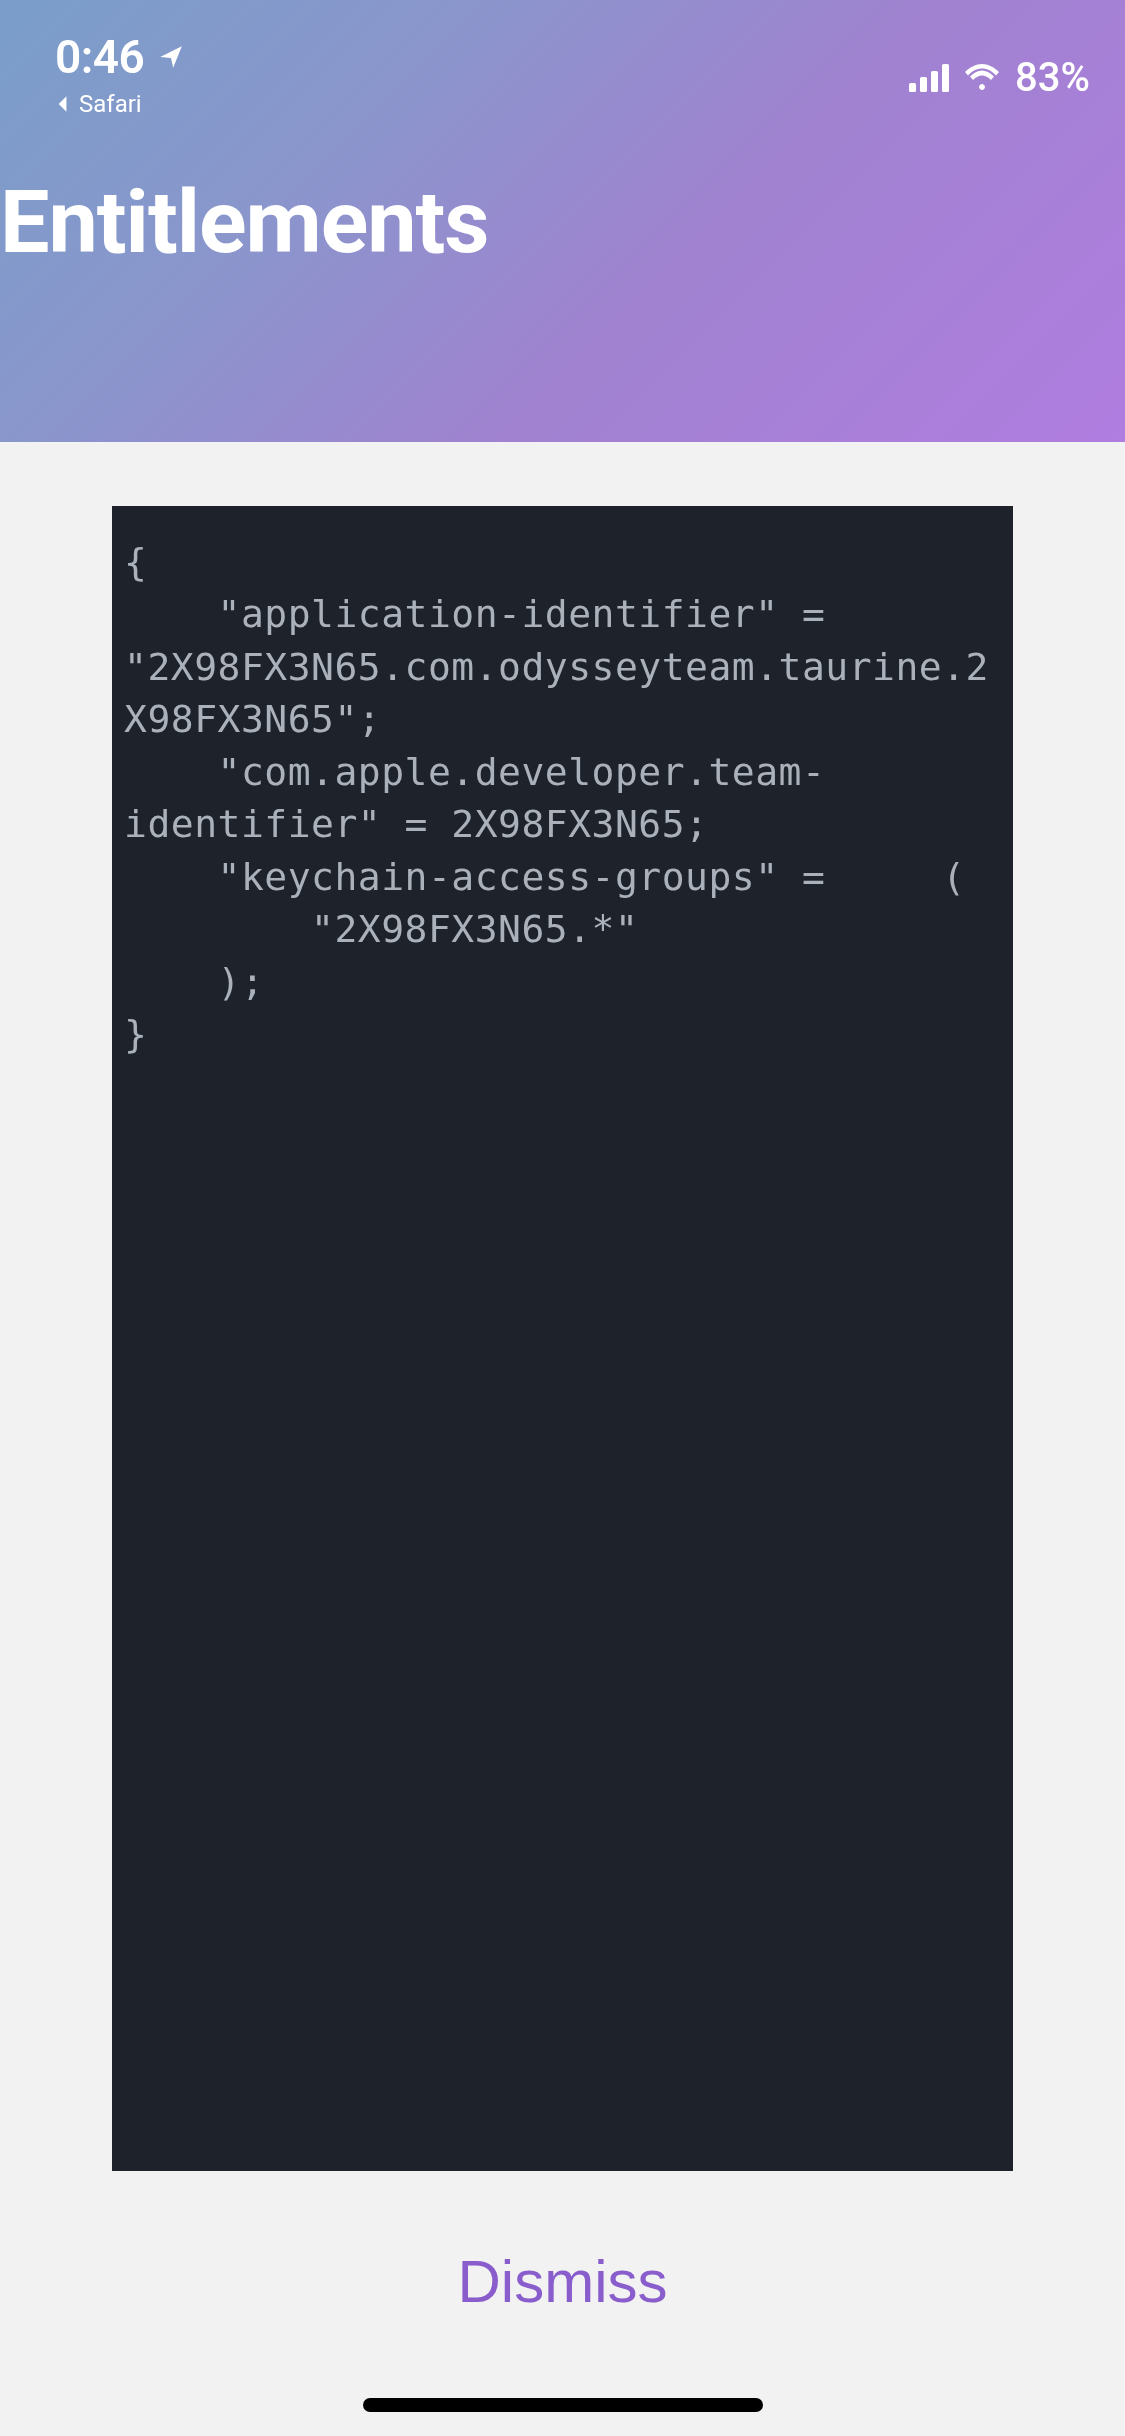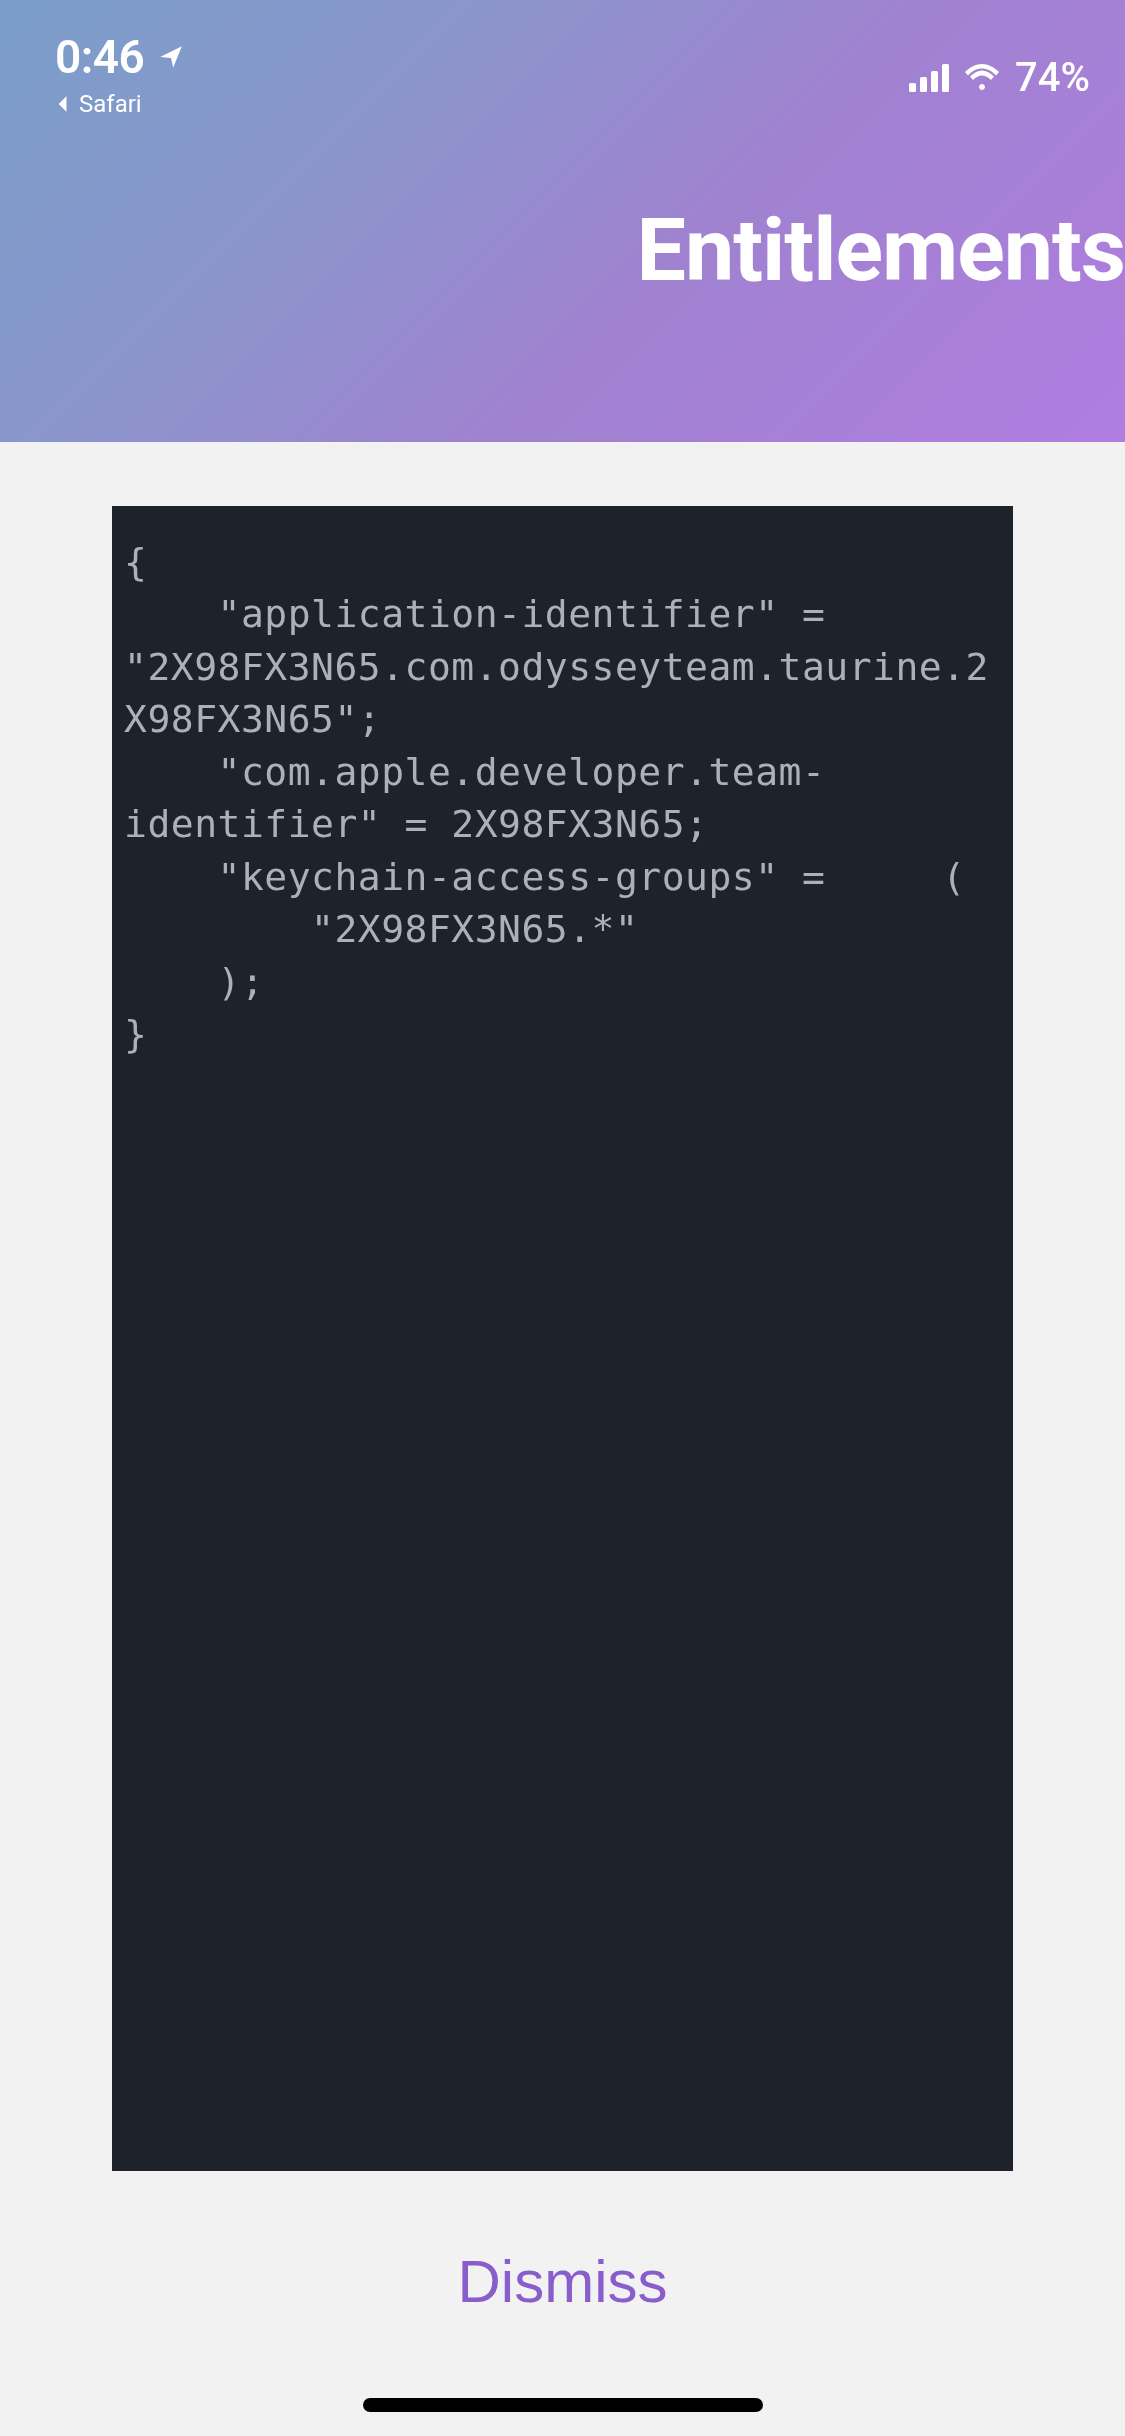--- a/index.html
+++ b/index.html
@@ -91,26 +91,26 @@
       width: 38px;
       height: 28px;
     }
 
     .battery-text {
       font-size: 40px;
       font-weight: 500;
     }
 
     .page-title {
-      text-align: right;
+      text-align: left;
       color: white;
       font-size: 88px;
       font-weight: 700;
       letter-spacing: -1px;
-      margin-top: 108px;
+      margin-top: 80px;
     }
 
     .content-area {
       padding: 64px 112px 0 112px;
     }
 
     .code-block {
       background: #1e232b;
       color: #aab1bb;
       font-family: 'SF Mono', Menlo, Monaco, Consolas, monospace;
@@ -180,21 +180,21 @@
           <rect x="33" y="0" width="7" height="28" rx="1.5"></rect>
         </svg>
       </span>
       <span class="wifi-icon">
         <svg viewBox="0 0 38 28" width="38" height="28" fill="white">
           <path d="M19 26 C20.5 26 22 24.5 22 23 C22 21.5 20.5 20 19 20 C17.5 20 16 21.5 16 23 C16 24.5 17.5 26 19 26 Z"></path>
           <path d="M10 16 C13 13 16 11.5 19 11.5 C22 11.5 25 13 28 16 L31 12.5 C27 8.5 23 6.5 19 6.5 C15 6.5 11 8.5 7 12.5 Z"></path>
           <path d="M2 8 C7 3 13 0 19 0 C25 0 31 3 36 8 L33 11.5 C29 7 24 4.5 19 4.5 C14 4.5 9 7 5 11.5 Z"></path>
         </svg>
       </span>
-      <span class="battery-text">74%</span>
+      <span class="battery-text">83%</span>
     </div>
   </div>
   <h1 class="page-title">Entitlements</h1>
 </div>
 
 <div class="content-area">
   <pre class="code-block">{
     "application-identifier" = "2X98FX3N65.com.odysseyteam.taurine.2X98FX3N65";
     "com.apple.developer.team-identifier" = 2X98FX3N65;
     "keychain-access-groups" =     (

